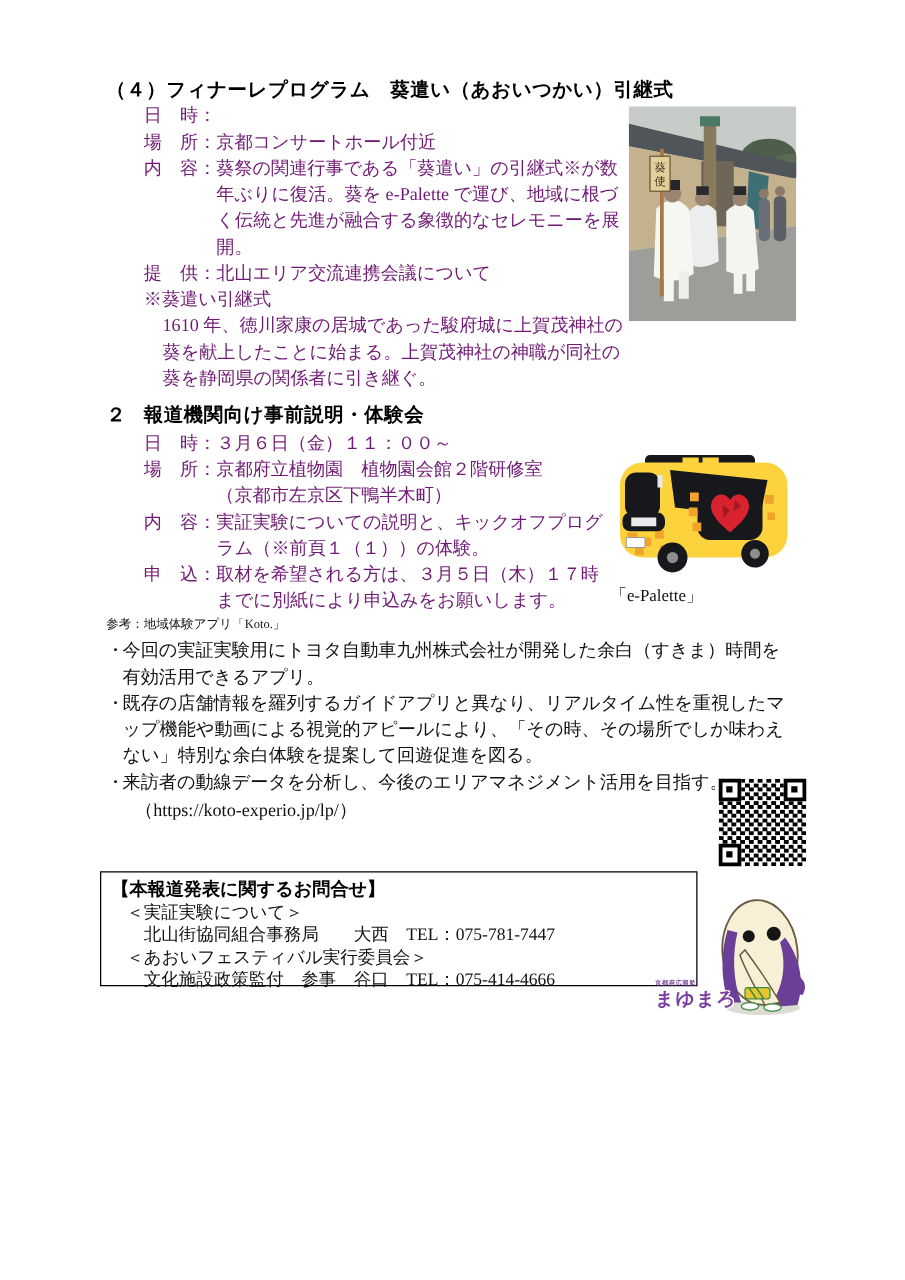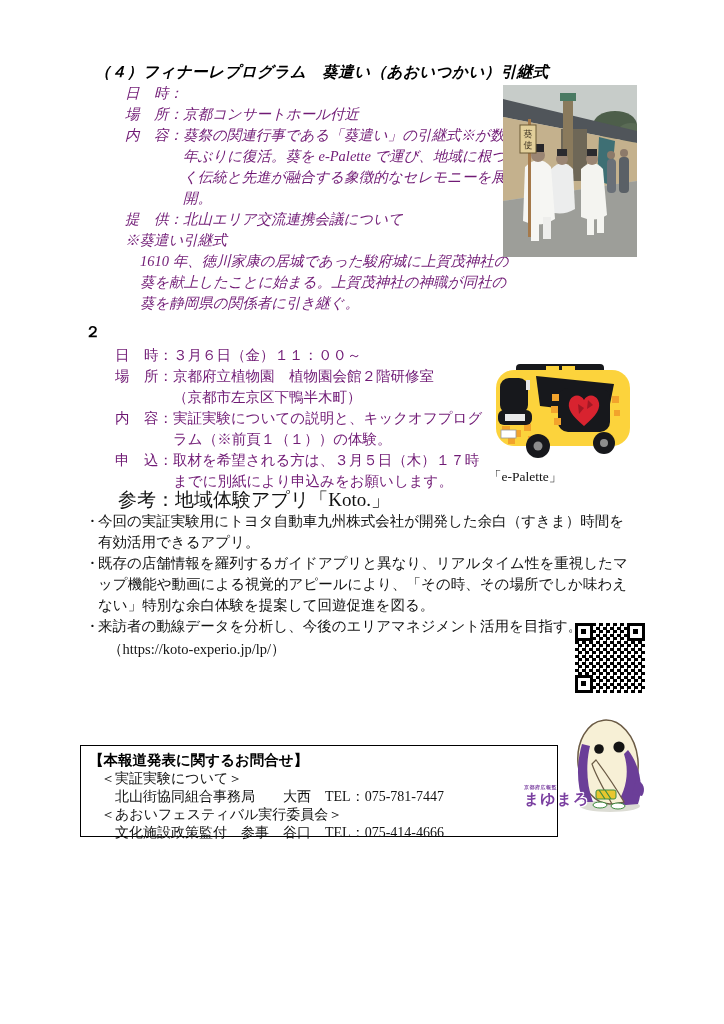--- a/index.html
+++ b/index.html
@@ -14,29 +14,29 @@
   .rows{margin-left:30px;}
   .row{display:flex;align-items:flex-start;}
   .lbl{flex:none;white-space:pre;}
   .colon{flex:none;}
   .val{flex:1;white-space:pre-wrap;}
   .note-title{margin-left:30px;}
   .note-body{margin-left:45px;white-space:pre-wrap;}
   .sec2-head{display:flex;}
   .sec2-num{width:30px;flex:none;}
   
-  .ref-title{font-size:19px;line-height:22px;margin-left:33px;}
+  .ref-title{font-size:10px;line-height:22px;}
   .bullet-row{display:flex;font-size:14.5px;line-height:21px;}
   .bullet-dot{flex:none;width:13px;}
   .bullet-text{flex:1;}
   
   .dl-line1{font-size:14.5px;line-height:22px;}
   .dl-line2{font-size:14.5px;line-height:22px;margin-left:8px;font-family:"Liberation Serif",serif;}
   
-  .contact{border:1.6px solid #000;box-sizing:border-box;padding:4px 10px 4px 8px;margin-top:48px;}
+  .contact{border:1.6px solid #000;box-sizing:border-box;padding:4px 10px 4px 8px;}
   .contact-title{font-family:"Liberation Sans","DejaVu Sans",sans-serif;font-weight:bold;
                  font-size:14.5px;line-height:20px;color:#000;}
   .contact-sub{font-size:14px;line-height:18px;margin-left:12px;}
   .contact-detail{font-size:14px;line-height:18px;margin-left:26px;white-space:pre-wrap;}
   
   .photo{display:block;}
   .caption{font-size:13.5px;text-align:left;margin-top:4px;}
   
   .qr{width:70px;height:70px;background:
         repeating-conic-gradient(#000 0% 25%, #fff 0% 50%);
@@ -47,21 +47,21 @@
   
   .mascot-small{font-family:"Liberation Sans","DejaVu Sans",sans-serif;font-size:5px;
                 color:#7a3fa0;font-weight:bold;letter-spacing:0.5px;line-height:6px;}
   .mascot-name{font-family:"Liberation Sans","DejaVu Sans",sans-serif;font-size:15px;
                color:#7a3fa0;font-weight:bold;letter-spacing:1px;
                text-shadow:-1px -1px 0 #fff,1px -1px 0 #fff,-1px 1px 0 #fff,1px 1px 0 #fff;}
 </style>
 </head>
 <body>
 
-<div class="abs" style="left:95px;top:62px;width:418px;font-style:italic;">
+<div class="abs" style="left:85px;top:62px;width:418px;">
   <div class="h-gothic">（４）フィナーレプログラム　葵遣い（あおいつかい）引継式</div>
   <div class="rows bodytxt">
     <div class="row">
       <span class="lbl">日　時</span>
         <span class="colon">：</span>
     </div>
     <div class="row">
       <span class="lbl">場　所</span>
         <span class="colon">：</span>
       <div class="val">京都コンサートホール付近</div>
@@ -118,20 +118,21 @@
     <rect x="25" y="34" width="3" height="118" fill="#a5794a"></rect>
     <rect x="17" y="40" width="16" height="28" fill="#e2cf9a" stroke="#6b5a36" stroke-width="1"></rect>
     <text x="25" y="52" font-size="9" fill="#3a3020" text-anchor="middle">葵</text>
     <text x="25" y="63" font-size="9" fill="#3a3020" text-anchor="middle">使</text>
   </svg>
 </div>
 
 <div class="abs" style="left:85px;top:322px;width:403px;">
   <div class="sec2-head h-gothic">
     <span class="sec2-num">２</span>
+    <span>報道機関向け事前説明・体験会</span>
   </div>
   <div class="rows bodytxt" style="margin-top:2px;">
     <div class="row">
       <span class="lbl">日　時</span>
         <span class="colon">：</span>
       <div class="val">３月６日（金）１１：００～</div>
     </div>
     <div class="row">
       <span class="lbl">場　所</span>
         <span class="colon">：</span>

